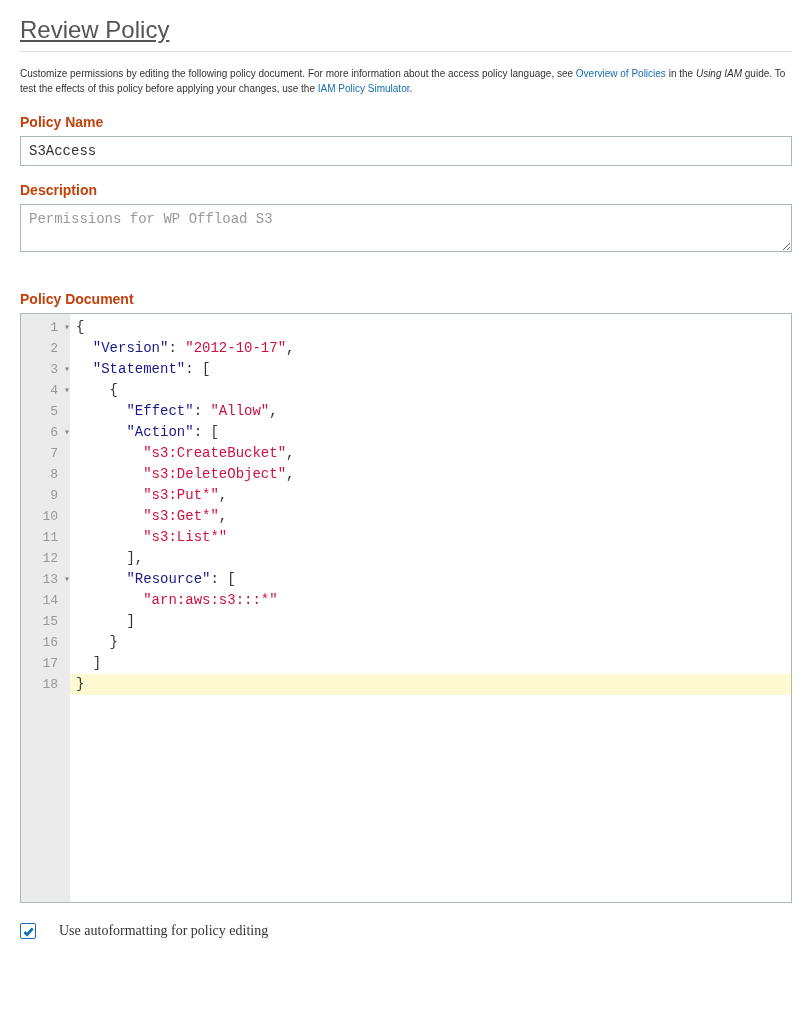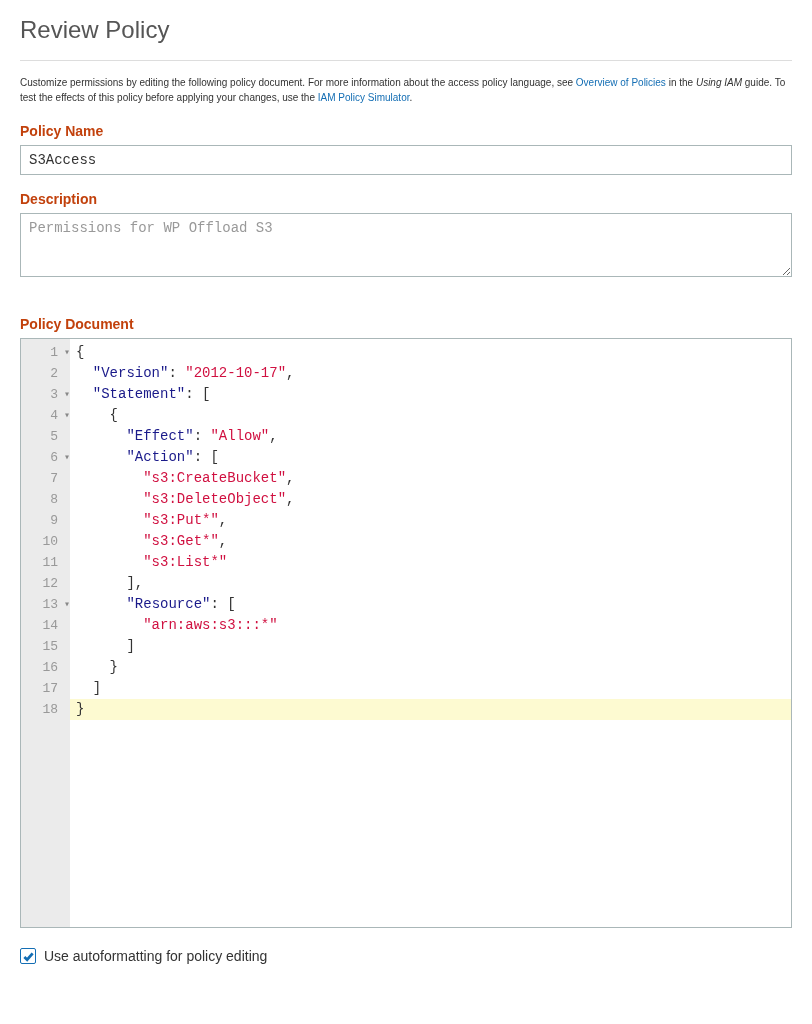--- a/index.html
+++ b/index.html
@@ -1,36 +1,36 @@
 <!DOCTYPE html>
 <html><head>
 <meta charset="utf-8">
 <style>
 * { box-sizing: border-box; margin: 0; padding: 0; }
 body { font-family: "Helvetica Neue", Arial, sans-serif; font-size: 14px; color: #333; background: #fff; padding: 16px 20px; width: 812px; }
-h1.title { font-size: 24px; font-weight: 400; color: #555; padding-bottom: 16px; border-bottom: 1px solid #ddd; margin-bottom: 14px; }
+h1.title { font-size: 24px; font-weight: 400; color: #555; padding-bottom: 7px; border-bottom: 1px solid #ddd; margin-bottom: 14px; text-decoration: underline; }
 .desc-text { font-size: 10px; color: #333; line-height: 1.5; margin-bottom: 18px; }
 .desc-text a { color: #146eb4; text-decoration: none; }
 .desc-text .italic { font-style: italic; }
 .field-label { font-weight: 700; font-size: 14px; margin-bottom: 6px; color: #c2410c; }
 .text-input, .textarea-input { width: 100%; border: 1px solid #aab7b8; padding: 6px 8px; font-size: 14px; font-family: "Courier New", monospace; color: #333; background: #fff; }
-.textarea-input { height: 64px; resize: vertical; color: #999; }
+.textarea-input { height: 48px; resize: vertical; color: #999; }
 .field-block { margin-bottom: 16px; }
 .editor-container { border: 1px solid #aab7b8; height: 590px; display: flex; background: #fff; }
 .gutter { width: 49px; background: #ebebeb; font-family: "Courier New", monospace; font-size: 13px; text-align: right; color: #999; padding-top: 3px; flex-shrink: 0; user-select: none; }
 .gutter .ln { height: 21px; line-height: 21px; padding-right: 12px; position: relative; }
 .gutter .fold::after { content: "▾"; position: absolute; right: 0px; top: 0; font-size: 10px; color: #888; }
 .code-area { flex: 1; font-family: "Courier New", monospace; font-size: 14px; line-height: 21px; padding-top: 3px; position: relative; overflow: hidden; }
 .code-line { height: 21px; padding-left: 6px; white-space: pre; }
 .code-line.current { background: #fdfad1; }
 .code-area .kw { color: #1a1a8a; }
 .code-area .str { color: #d01040; }
 .code-area .p { color: #333; }
 .bottom-bar { display: flex; align-items: center; justify-content: space-between; margin-top: 20px; }
-.autoformat { display: flex; align-items: center; gap: 8px; font-size: 14px; color: #333; }
+.autoformat { display: flex; align-items: center; gap: 23px; font-size: 14px; color: #333; font-family: Liberation Serif, serif; }
 .checkbox { width: 16px; height: 16px; border: 1.5px solid #146eb4; border-radius: 2px; display: flex; align-items: center; justify-content: center; background: #fff; cursor: pointer; }
 .checkbox svg { width: 11px; height: 11px; stroke: #146eb4; stroke-width: 3; fill: none; }
 .button-row { display: flex; align-items: center; gap: 8px; }
 .btn { padding: 7px 12px; font-size: 14px; border-radius: 2px; cursor: pointer; border: 1px solid transparent; font-weight: 400; }
 .btn-link { background: none; border: none; color: #146eb4; font-weight: 700; }
 .btn-default { background: linear-gradient(#fff, #eee); border: 1px solid #aaa; color: #333; font-weight: 700; }
 .btn-primary { background: linear-gradient(#3f8dd6, #1f6bb8); border: 1px solid #1a5a9e; color: #fff; font-weight: 700; }
 .highlight-box { border: 3px solid #2bbfa9; padding: 3px; display: inline-block; }
 </style>
 </head>

